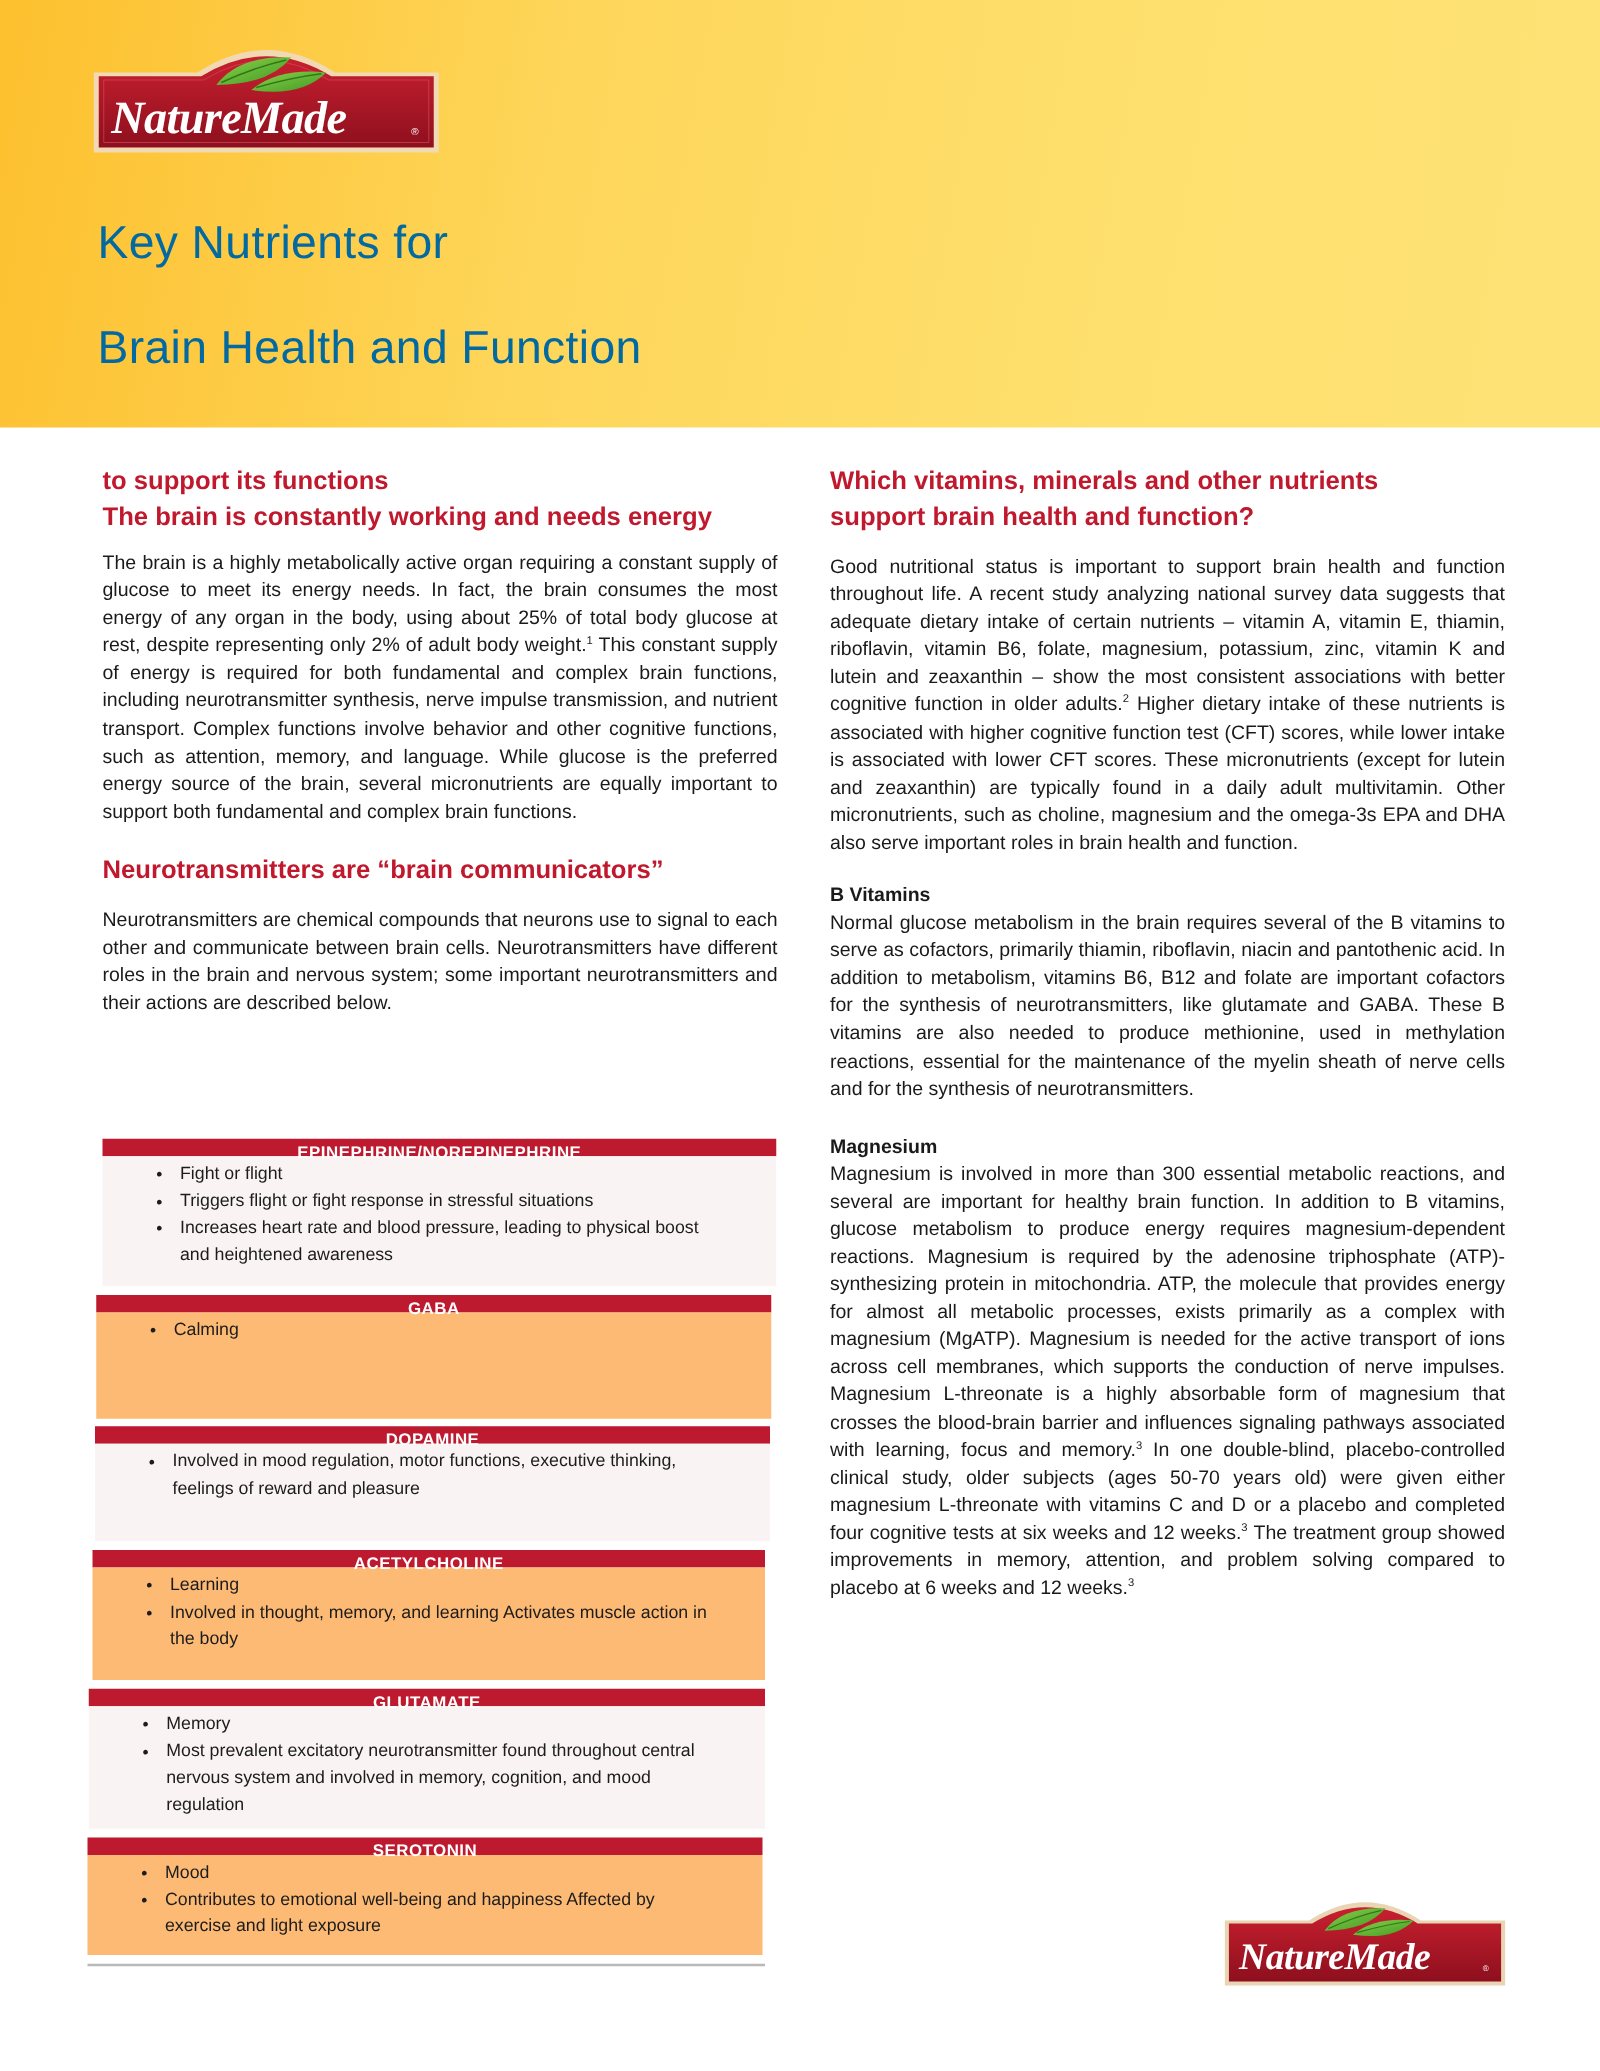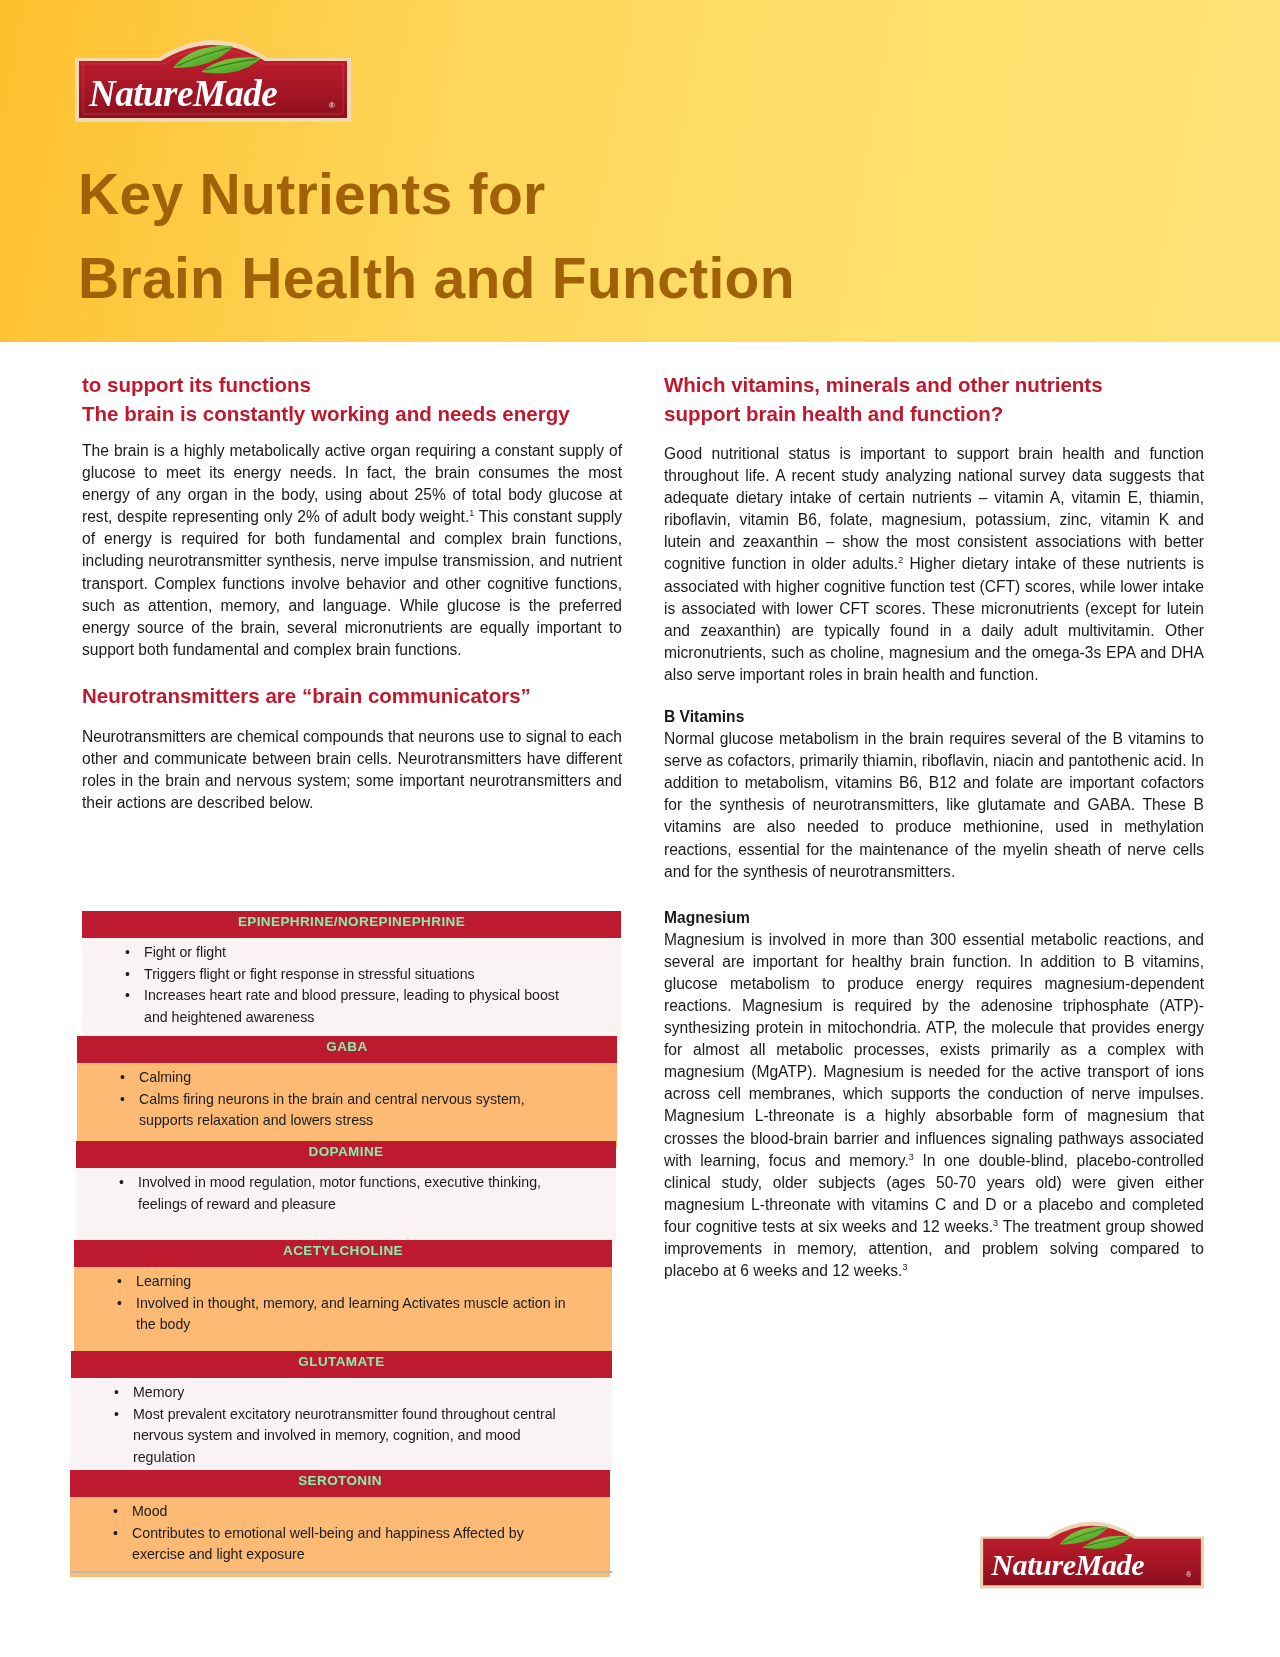--- a/index.html
+++ b/index.html
@@ -11,41 +11,41 @@
     background: linear-gradient(100deg, #fdc02e 0%, #fed65a 35%, #fee06e 70%, #fee276 100%);
   }
   .logo {
     position: absolute; display: block;
   }
   .logo-top { left: 73px; top: 28px; width: 280px; height: 96px; }
   .logo-bottom { left: 978px; top: 1512px; width: 228px; height: 78px; }
 
   .title {
     position: absolute; left: 78px; top: 152px; font-family: "Liberation Sans", sans-serif;
-    font-weight: bold; font-size: 57px; line-height: 84px; color: #a16207; letter-spacing: 0.3px;
+    font-weight: normal; font-size: 37px; line-height: 84px; color: #0369a1; letter-spacing: 0.3px;
   }
 
   .col { position: absolute; width: 540px; }
   .col-left { left: 82px; top: 370px; }
   .col-right { left: 664px; top: 370px; }
 
   .h-red {
     color: #c0192e; font-weight: bold; font-size: 20.5px; line-height: 29px;
   }
   .p {
     font-size: 15.6px; line-height: 22.1px; text-align: justify; color: #1a1a1a;
   }
   .p sup { font-size: 9px; line-height: 0; vertical-align: super; }
   .subhead { font-weight: bold; font-size: 15.6px; line-height: 22px; color: #1a1a1a; }
 
   
   .nt { position: absolute; }
   .nt-head {
-    background: #be1a2f; color: #86efac; font-weight: bold; font-size: 13.5px;
-    text-align: center; height: 27px; line-height: 21px; letter-spacing: 0.4px;
+    background: #be1a2f; color: #ffffff; font-weight: bold; font-size: 13.5px;
+    text-align: center; height: 14px; line-height: 21px; letter-spacing: 0.4px;
   }
   .nt-body { padding: 4px 0 6px 0; }
   .nt-body.pink { background: #f9f3f3; }
   .nt-body.cream { background: #fdba74; }
   .nt-body ul { list-style: none; }
   .nt-body li {
     position: relative; font-size: 14.2px; line-height: 21.5px; color: #1c1c1c;
     padding-left: 62px; padding-right: 40px;
   }
   .nt-body li::before {
@@ -105,21 +105,20 @@
       <li>Increases heart rate and blood pressure, leading to physical boost and heightened awareness</li>
     </ul>
   </div>
 </div>
 
 <div class="nt" style="left:77px; top:1036px; width:540px;">
   <div class="nt-head">GABA</div>
   <div class="nt-body cream" style="height:85px;">
     <ul>
       <li>Calming</li>
-      <li>Calms firing neurons in the brain and central nervous system, supports relaxation and lowers stress</li>
     </ul>
   </div>
 </div>
 
 <div class="nt" style="left:76px; top:1141px; width:540px;">
   <div class="nt-head">DOPAMINE</div>
   <div class="nt-body pink" style="height:78px;">
     <ul>
       <li>Involved in mood regulation, motor functions, executive thinking, feelings of reward and pleasure</li>
     </ul>

